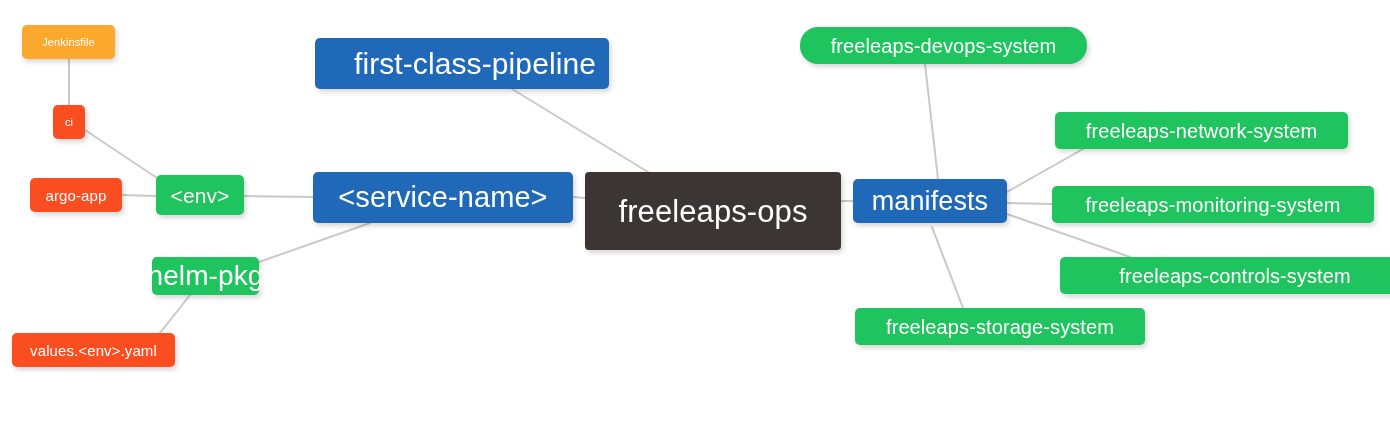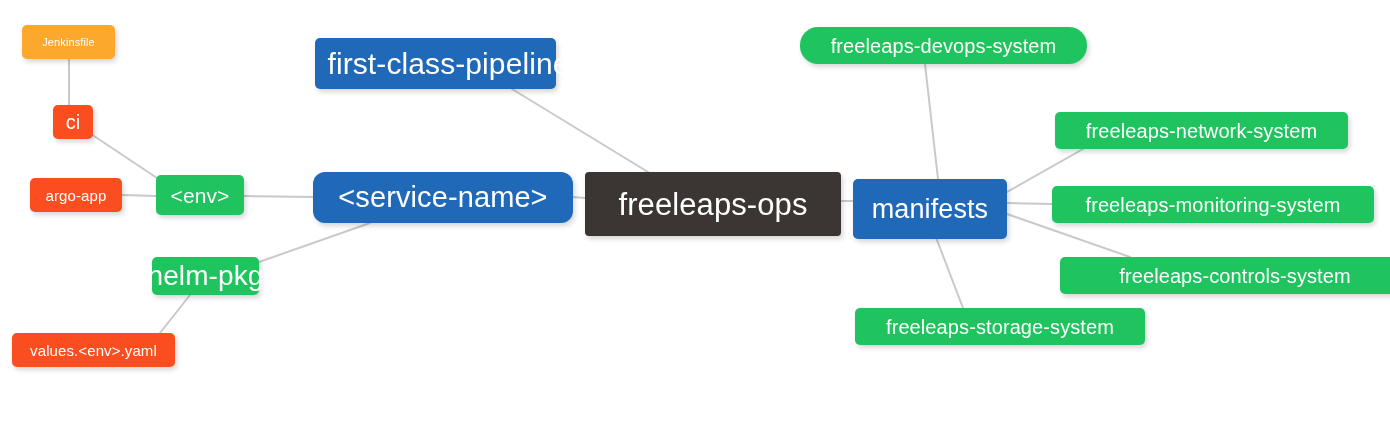--- a/index.html
+++ b/index.html
@@ -63,28 +63,28 @@
       <line x1="512" y1="89" x2="648" y2="172" stroke="#c9c9c9" stroke-width="2" stroke-linecap="round"></line>
       <line x1="841" y1="201" x2="853" y2="201" stroke="#c9c9c9" stroke-width="2" stroke-linecap="round"></line>
       <line x1="938" y1="179" x2="925" y2="64" stroke="#c9c9c9" stroke-width="2" stroke-linecap="round"></line>
       <line x1="1007" y1="192" x2="1083" y2="149" stroke="#c9c9c9" stroke-width="2" stroke-linecap="round"></line>
       <line x1="1007" y1="203" x2="1052" y2="204" stroke="#c9c9c9" stroke-width="2" stroke-linecap="round"></line>
       <line x1="1007" y1="214" x2="1130" y2="257" stroke="#c9c9c9" stroke-width="2" stroke-linecap="round"></line>
       <line x1="932" y1="227" x2="963" y2="308" stroke="#c9c9c9" stroke-width="2" stroke-linecap="round"></line>
     </svg>
   <div id="node-layer">
       <div class="node orange" style="left: 22px; top: 25px; width: 93px; height: 34px; font-size: 11px;">Jenkinsfile</div>
-      <div class="node red" style="left: 53px; top: 105px; width: 40px; height: 34px; font-size: 20px;">ci</div>
+      <div class="node red" style="left: 53px; top: 105px; width: 32px; height: 34px; font-size: 11px;">ci</div>
       <div class="node red" style="left: 30px; top: 178px; width: 92px; height: 34px; font-size: 15px;">argo-app</div>
       <div class="node green" style="left: 156px; top: 175px; width: 88px; height: 40px; font-size: 21px;">&lt;env&gt;</div>
       <div class="node green" style="left: 152px; top: 257px; width: 107px; height: 38px; font-size: 28px;">helm-pkg</div>
       <div class="node red" style="left: 12px; top: 333px; width: 163px; height: 34px; font-size: 15px;">values.&lt;env&gt;.yaml</div>
-      <div class="node blue" style="left: 315px; top: 38px; width: 241px; height: 51px; font-size: 30px; padding-left: 26px;">first-class-pipeline</div>
-      <div class="node blue" style="left: 313px; top: 172px; width: 260px; height: 51px; font-size: 29px; border-radius: 12px;">&lt;service-name&gt;</div>
-      <div class="node root" style="left: 585px; top: 172px; width: 256px; height: 64px; font-size: 31px;">freeleaps-ops</div>
-      <div class="node blue" style="left: 853px; top: 179px; width: 154px; height: 60px; font-size: 27px;">manifests</div>
+      <div class="node blue" style="left: 315px; top: 38px; width: 294px; height: 51px; font-size: 30px; padding-left: 26px;">first-class-pipeline</div>
+      <div class="node blue" style="left: 313px; top: 172px; width: 260px; height: 51px; font-size: 29px;">&lt;service-name&gt;</div>
+      <div class="node root" style="left: 585px; top: 172px; width: 256px; height: 78px; font-size: 31px;">freeleaps-ops</div>
+      <div class="node blue" style="left: 853px; top: 179px; width: 154px; height: 44px; font-size: 27px;">manifests</div>
       <div class="node green" style="left: 800px; top: 27px; width: 287px; height: 37px; font-size: 20px; border-radius: 18px;">freeleaps-devops-system</div>
       <div class="node green" style="left: 1055px; top: 112px; width: 293px; height: 37px; font-size: 20px;">freeleaps-network-system</div>
       <div class="node green" style="left: 1052px; top: 186px; width: 322px; height: 37px; font-size: 20px;">freeleaps-monitoring-system</div>
       <div class="node green" style="left: 1060px; top: 257px; width: 350px; height: 37px; font-size: 20px; text-align: right;">freeleaps-controls-system</div>
       <div class="node green" style="left: 855px; top: 308px; width: 290px; height: 37px; font-size: 20px;">freeleaps-storage-system</div>
     </div>
 </div>
 
 </body></html>

